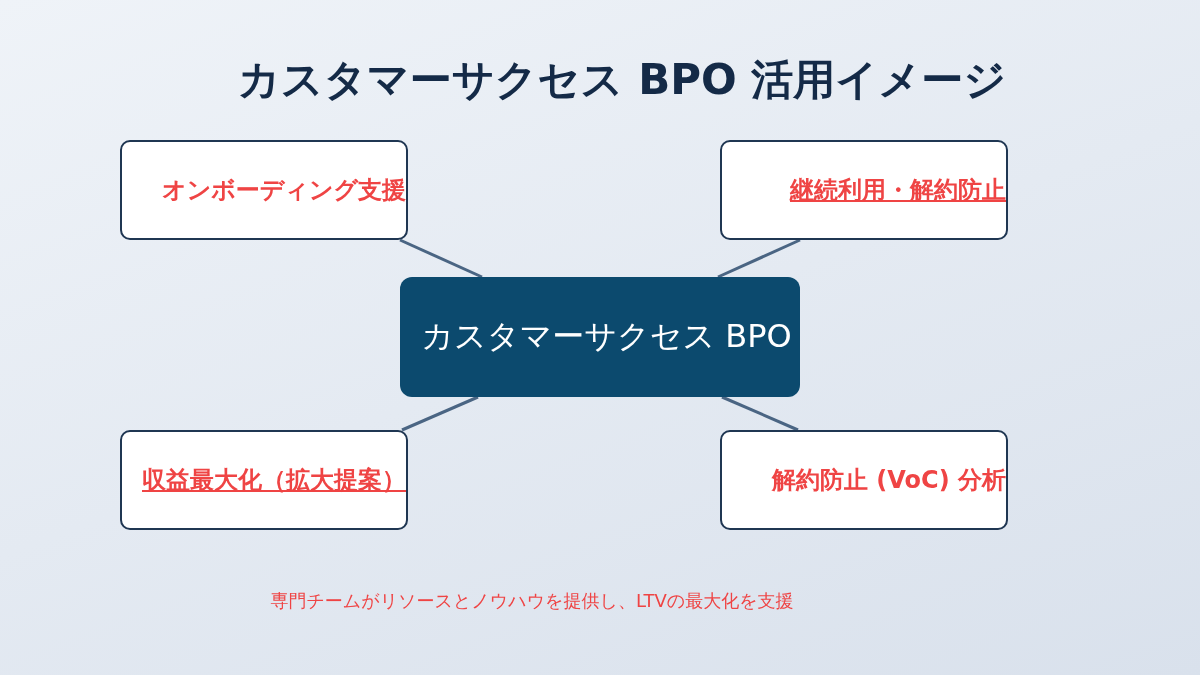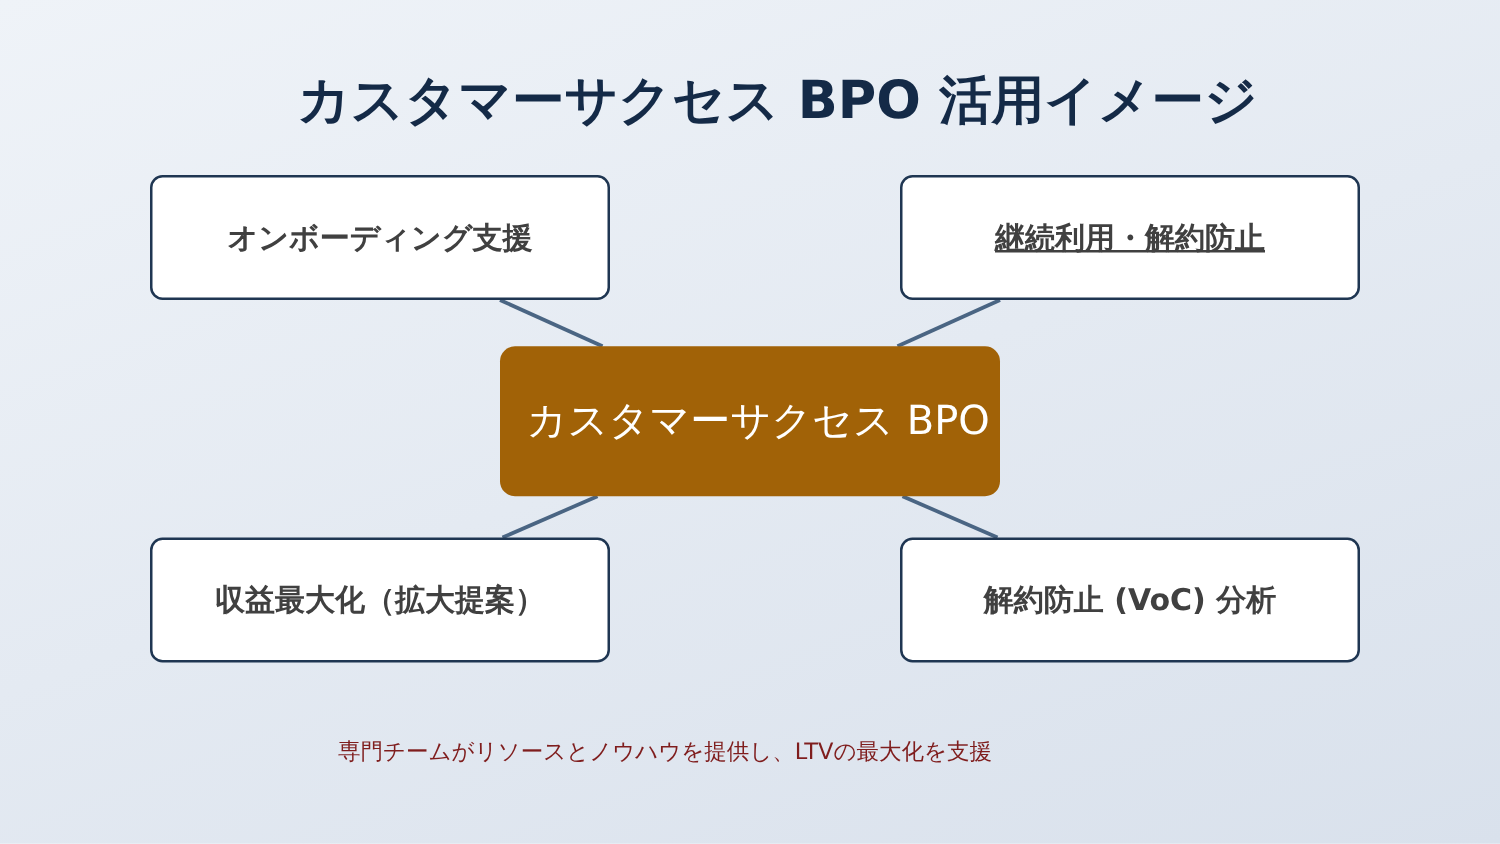--- a/index.html
+++ b/index.html
@@ -19,53 +19,53 @@
       color: #142a47;
       letter-spacing: 0px;
       padding-left: 44px;
     }
     svg.connectors {
       position: absolute; left: 0; top: 0;
       width: 1200px; height: 675px;
     }
     .node {
       position: absolute;
-      width: 368px; height: 100px;
+      width: 288px; height: 100px;
       background: #ffffff;
       border: 2px solid #1f3652;
       border-radius: 10px;
-      display: flex; align-items: center; justify-content: center;
+      display: flex; align-items: center; justify-content: flex-end;
       font-size: 24px;
       font-weight: bold;
-      color: #404040;
+      color: #ef4444;
     }
     .node-tl { left: 120px; top: 140px; }
     .node-tr { left: 720px; top: 140px; text-decoration: underline; }
-    .node-bl { left: 120px; top: 430px; }
+    .node-bl { left: 120px; top: 430px; text-decoration: underline; }
     .node-br { left: 720px; top: 430px; }
     .center-node {
       position: absolute;
       left: 400px; top: 277px;
       width: 400px; height: 120px;
-      background: #a16207;
+      background: #0c4a6e;
       border-radius: 12px;
       display: flex; align-items: center; justify-content: center;
       font-size: 32px;
       font-weight: normal;
       color: #ffffff;
       white-space: nowrap;
       overflow: visible;
       padding-left: 13px;
     }
     .footer {
       position: absolute;
       top: 589px; left: 0; width: 1064px;
       text-align: center;
       font-size: 18px;
-      color: #7f1d1d;
+      color: #ef4444;
     }
   </style>
 </head>
 <body>
 
 <div class="title">カスタマーサクセス BPO 活用イメージ</div>
 
 <svg class="connectors" viewBox="0 0 1200 675">
   <line x1="400" y1="240" x2="482" y2="277" stroke="#4a6583" stroke-width="3"></line>
   <line x1="800" y1="240" x2="718" y2="277" stroke="#4a6583" stroke-width="3"></line>

